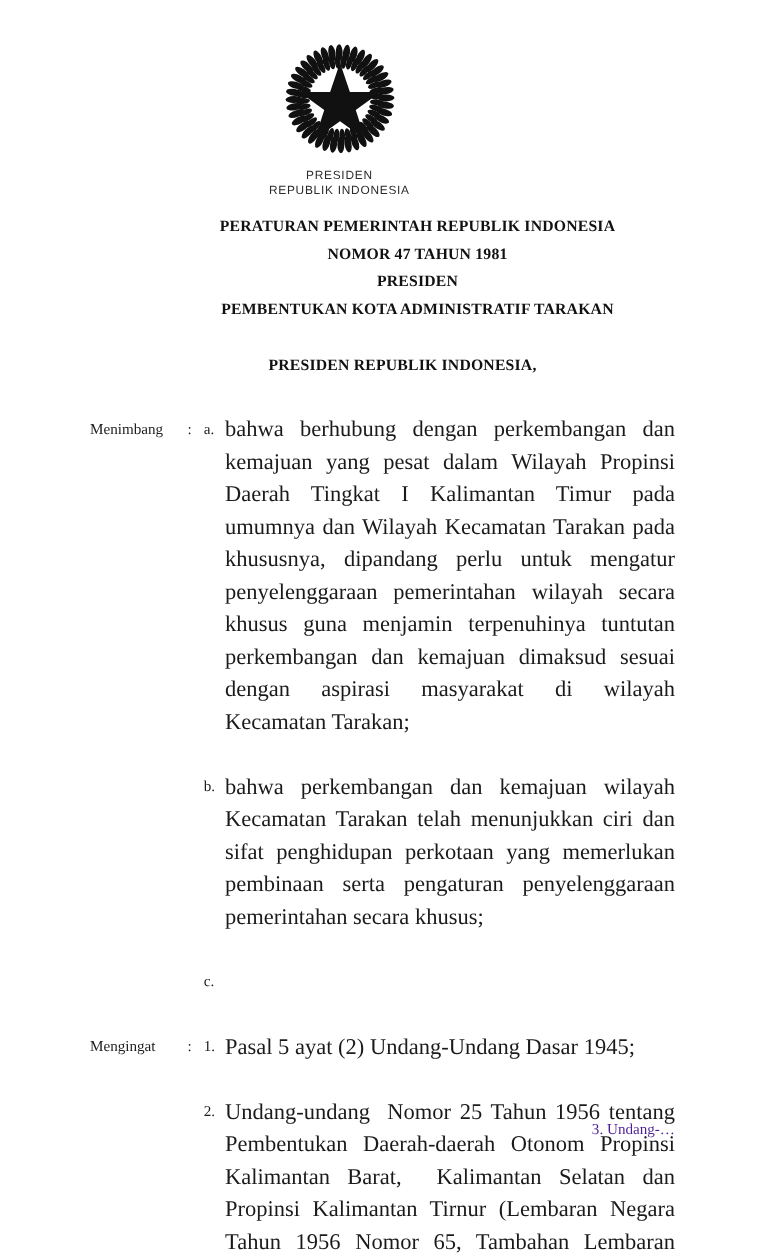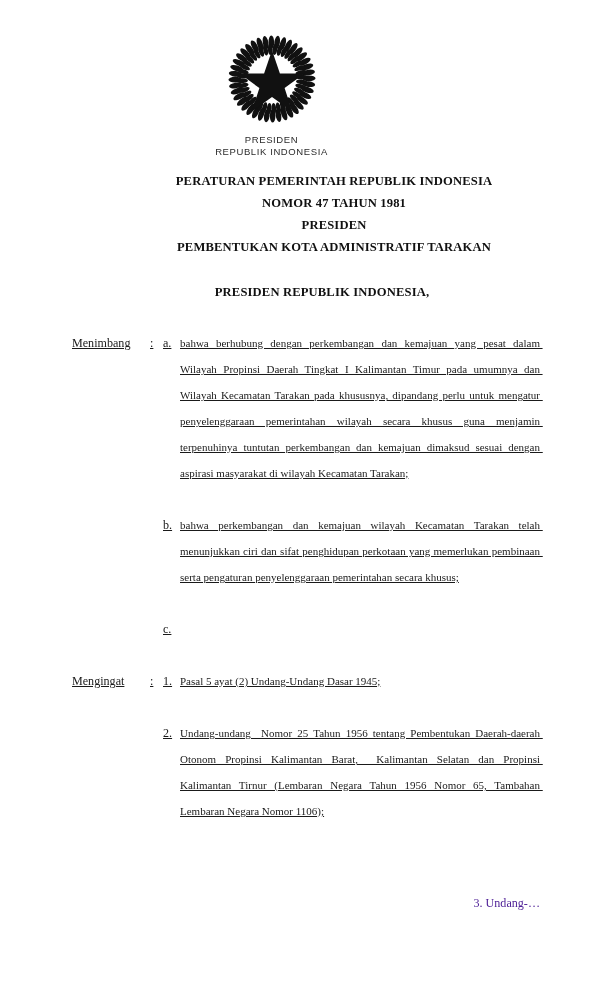--- a/index.html
+++ b/index.html
@@ -72,21 +72,21 @@
     padding-left: 16px;
   }
 
   
   .clauses {
     position: absolute;
     top: 330px;
     left: 72px;
     width: 468px;
   }
-  .section { position: relative; text-decoration: underline; }
+  .section { position: relative; }
 
   .row {
     display: flex;
     align-items: flex-start;
   }
   .label-cell {
     width: 78px;
     flex: 0 0 78px;
     font-size: 12.1px;
     line-height: 26px;
@@ -98,21 +98,21 @@
     line-height: 26px;
   }
   .marker-cell {
     width: 17px;
     flex: 0 0 17px;
     font-size: 12.1px;
     line-height: 26px;
   }
   .body-cell {
     flex: 1 1 auto;
-    font-size: 11px;
+    font-size: 18px;
     line-height: 26px;
     text-align: justify;
     text-justify: inter-word;
     white-space: pre-wrap;
     hyphens: none;
   }
   .body-cell.nojust { text-align: left; }
 
   .item-gap { height: 26px; }
 

